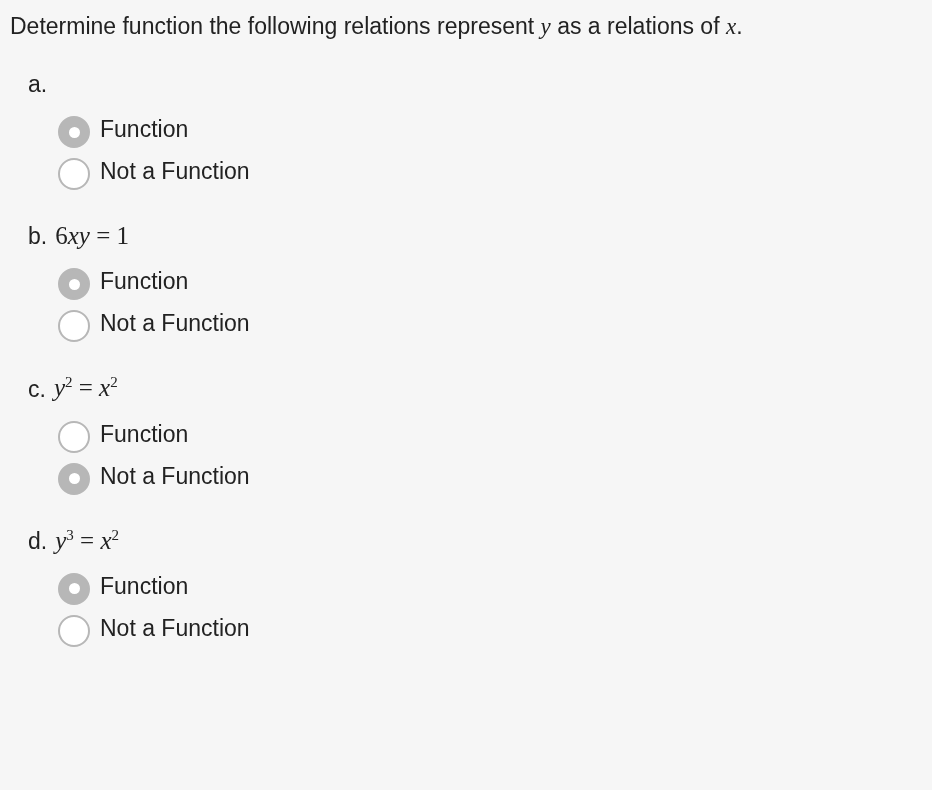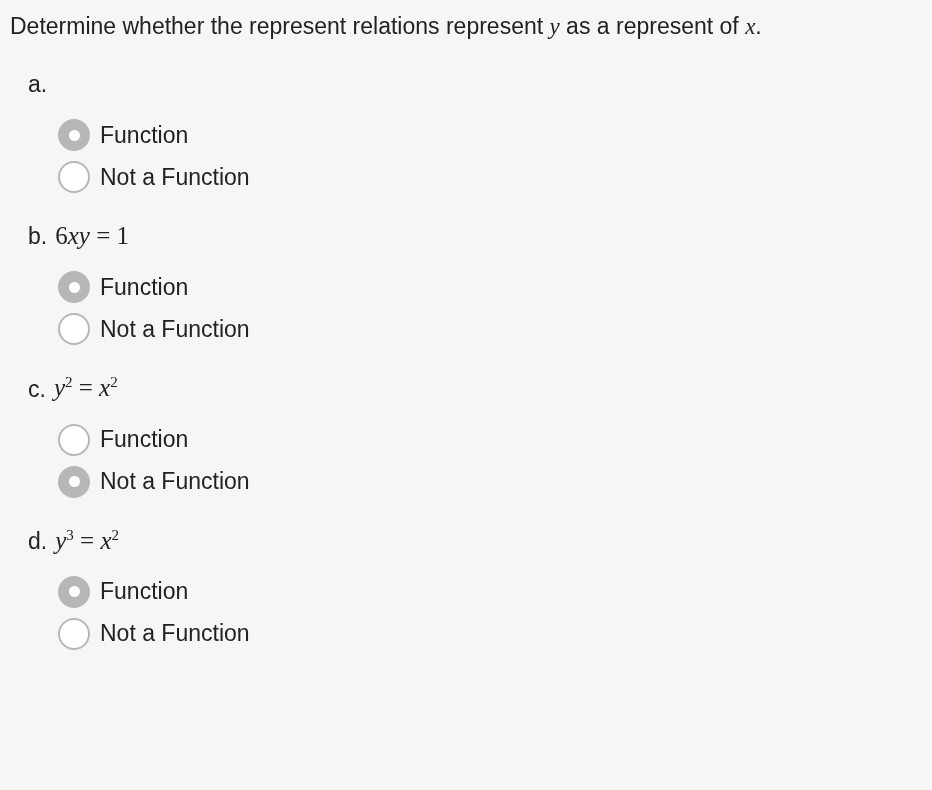--- a/index.html
+++ b/index.html
@@ -51,21 +51,21 @@
     }
     .equation sup {
       font-size: 15px;
       vertical-align: super;
     }
     .options {
       padding-left: 30px;
     }
     .option {
       display: flex;
-      align-items: center;
+      align-items: flex-start;
       margin-bottom: 4px;
       cursor: pointer;
       height: 38px;
     }
     .radio {
       width: 32px;
       height: 32px;
       border-radius: 50%;
       border: 2px solid #b7b7b7;
       background: #fff;
@@ -86,21 +86,21 @@
       background: #fff;
     }
     .option-label {
       font-size: 23px;
     }
   </style>
 </head>
 <body>
 
 <div class="prompt">
-  <span>Determine whether the represent relations represent </span><span class="math"><span class="var">y</span></span><span> as a represent of </span><span class="math"><span class="var">x</span></span><span>.</span>
+  <span>Determine function the following relations represent </span><span class="math"><span class="var">y</span></span><span> as a relations of </span><span class="math"><span class="var">x</span></span><span>.</span>
 </div>
 
 <div class="questions">
     <div class="question">
       <div class="q-label">
         <span class="q-letter">a.</span>
       </div>
       <div class="options">
         <div class="option">
           <div class="radio selected">

